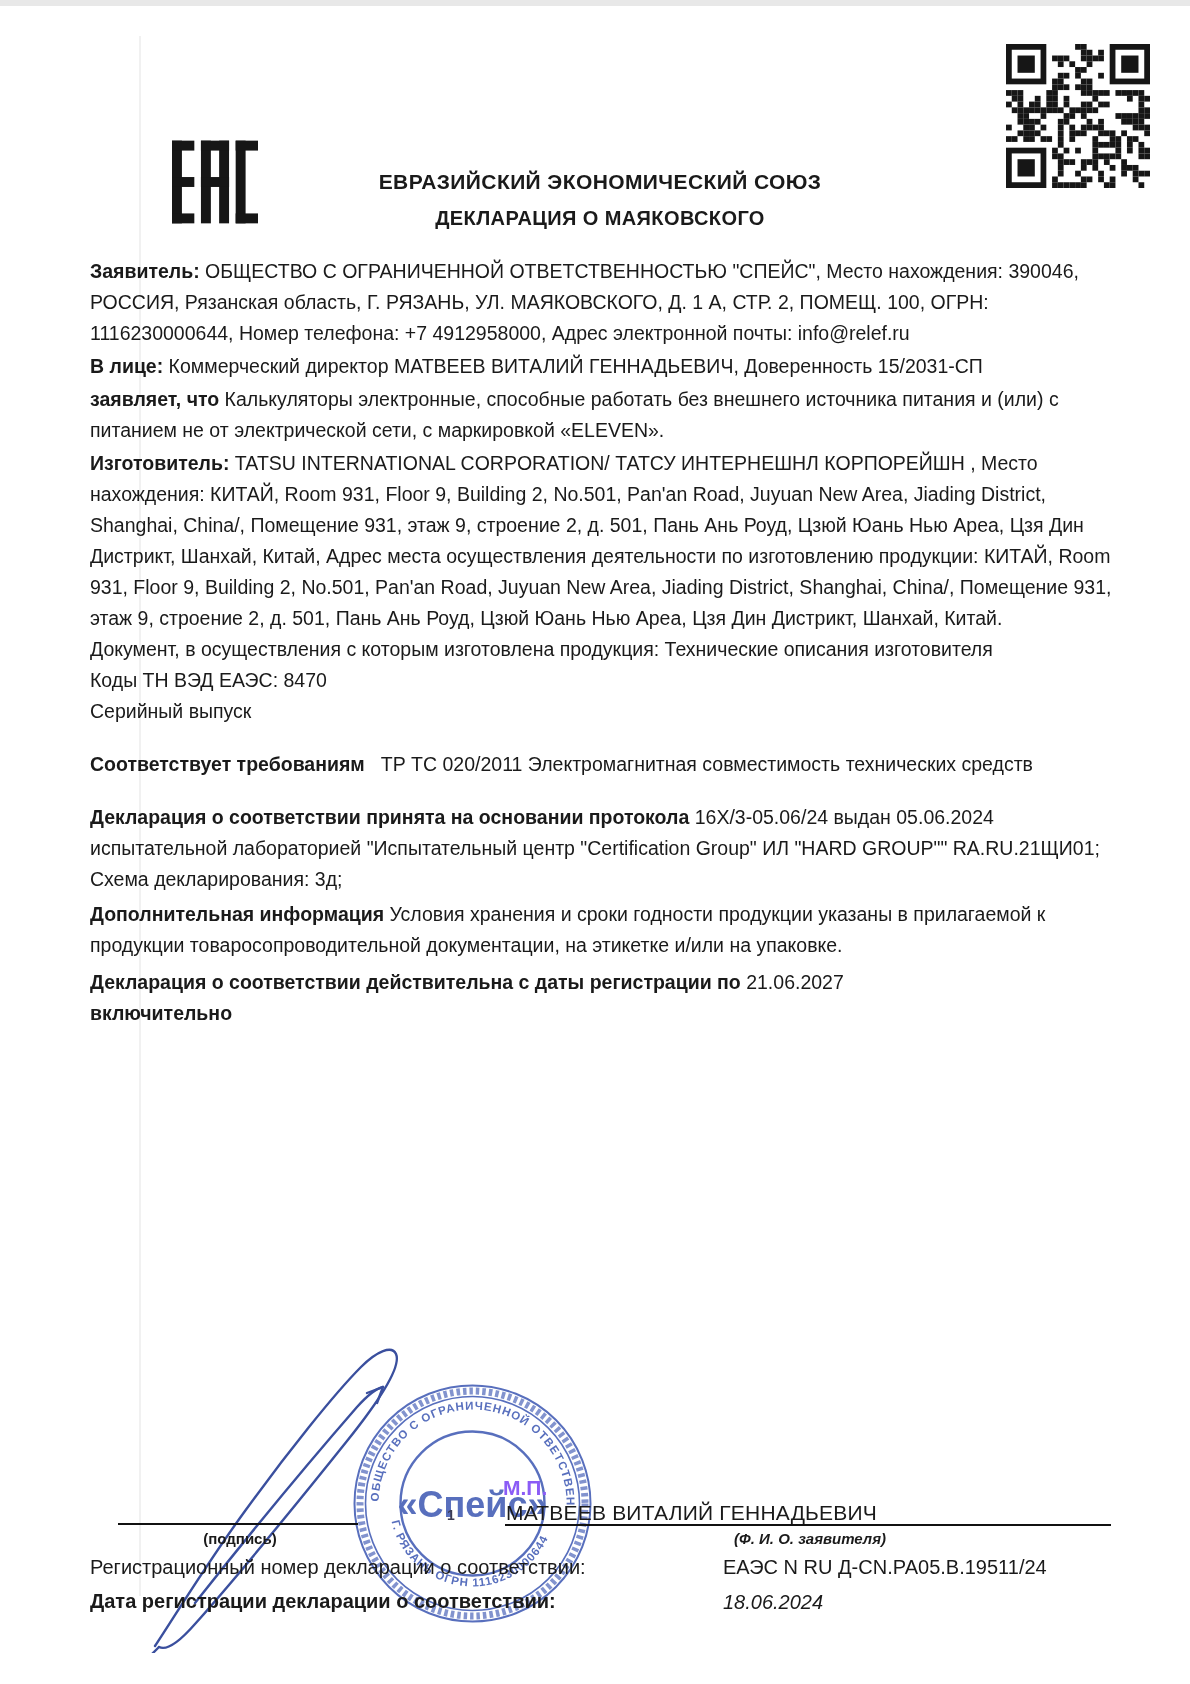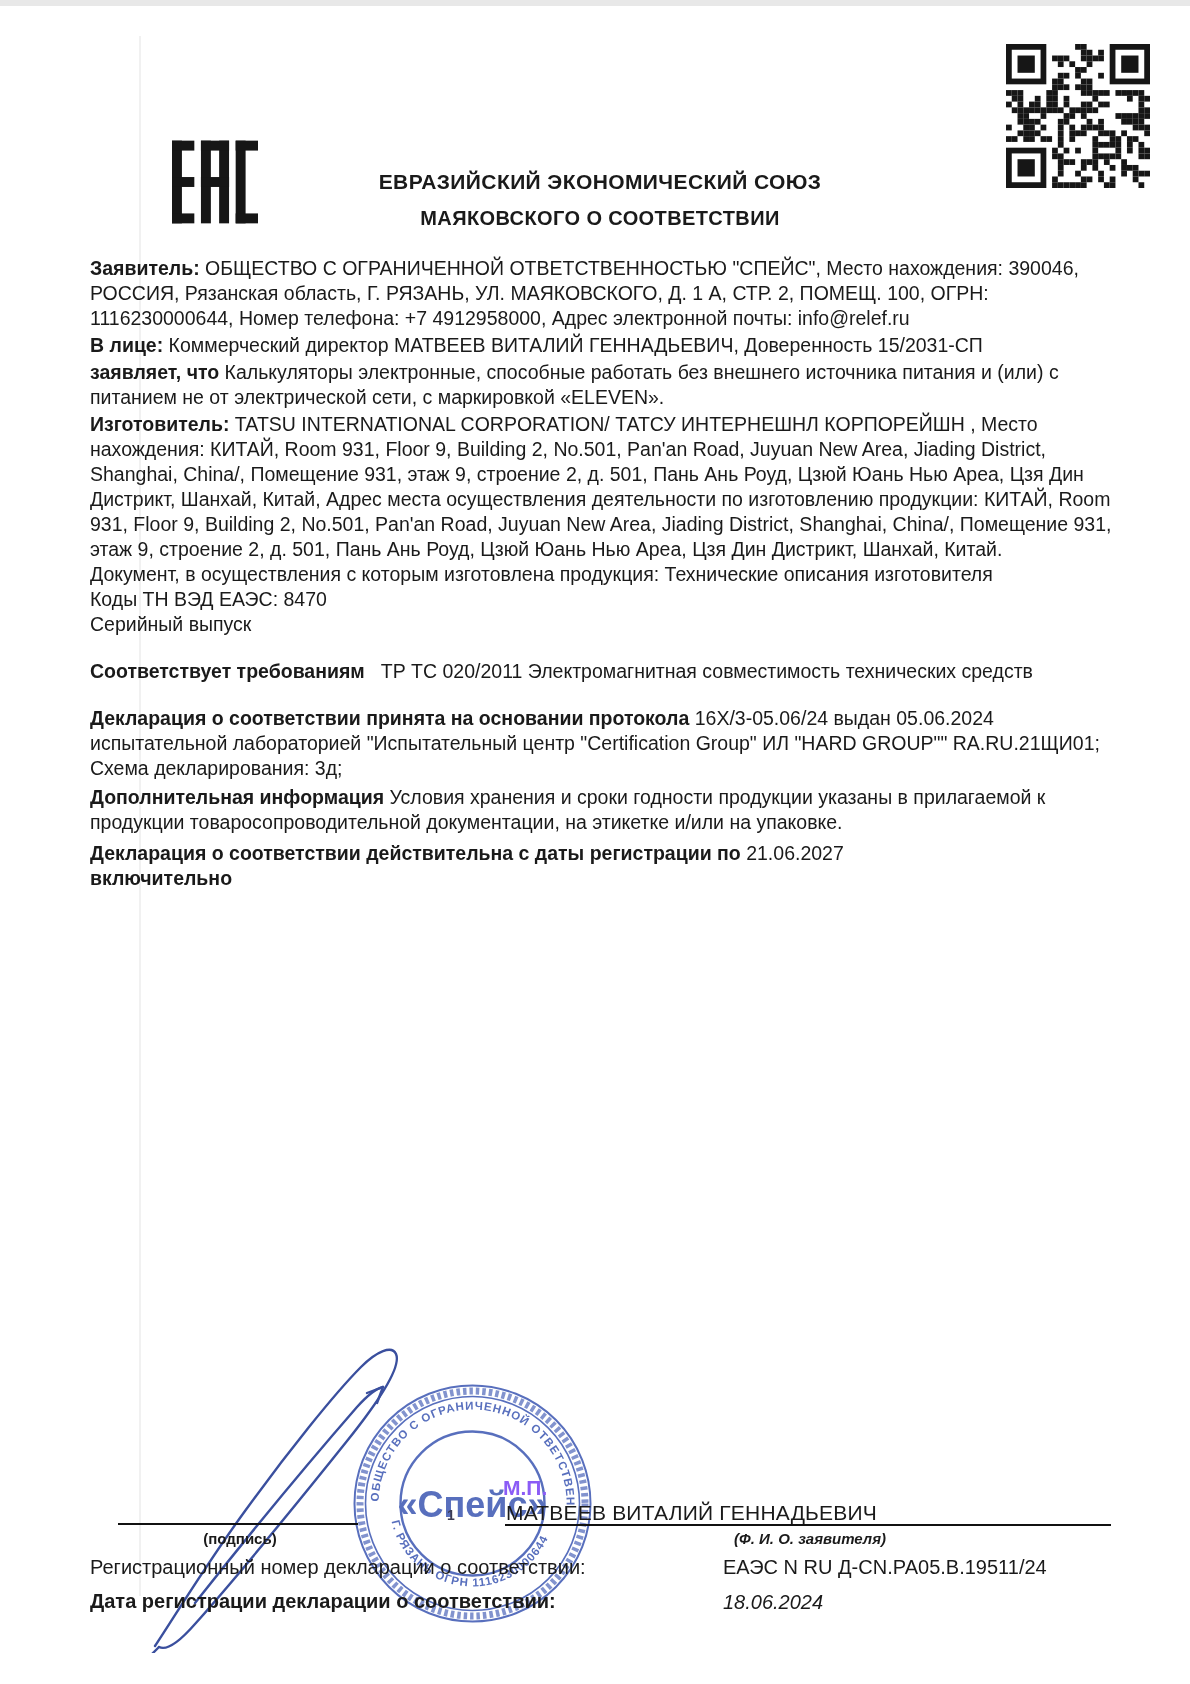--- a/index.html
+++ b/index.html
@@ -18,21 +18,21 @@
   }
   
   .eac-logo{position:absolute;left:172px;top:134px;width:86px;height:84px;}
   .titles{position:absolute;left:250px;top:164px;width:700px;text-align:center;}
   .title-union{font-size:21px;font-weight:bold;letter-spacing:.4px;}
   .title-doc{font-size:20px;font-weight:bold;letter-spacing:.4px;margin-top:13px;}
   .qr{position:absolute;left:1003px;top:38px;width:150px;height:144px;}
   
   .doc-body{
     position:absolute;left:90px;top:250px;width:1024px;
-    font-size:19.5px;line-height:25px;
+    font-size:19.5px;line-height:31px;
   }
   .doc-body p{margin:0;}
   .doc-body b{font-weight:bold;}
   .p-represented{margin-top:2px !important;}
   .p-declares{margin-top:2px !important;}
   .p-manufacturer{margin-top:2px !important;}
   .p-complies{margin-top:22px !important;}
   .p-basis{margin-top:22px !important;}
   .p-additional{margin-top:4px !important;}
   .p-validity{margin-top:6px !important;}
@@ -74,21 +74,21 @@
 
         <rect x="77" y="0" width="12" height="100"></rect>
         <rect x="77" y="0" width="27" height="12"></rect>
         <rect x="77" y="88" width="27" height="12"></rect>
       </g>
     </svg>
   </div>
 
   <div class="titles">
     <div class="title-union">ЕВРАЗИЙСКИЙ ЭКОНОМИЧЕСКИЙ СОЮЗ</div>
-    <div class="title-doc">МАЯКОВСКОГО О СООТВЕТСТВИИ</div>
+    <div class="title-doc">ДЕКЛАРАЦИЯ О МАЯКОВСКОГО</div>
   </div>
 
   <div class="qr">
     <svg id="qr" viewBox="0 0 150 150" width="150" height="144" xmlns="http://www.w3.org/2000/svg">
         <g fill="#161616">
           <rect x="72" y="0" width="6" height="6"></rect>
           <rect x="78" y="0" width="6" height="6"></rect>
           <rect x="78" y="6" width="6" height="6"></rect>
           <rect x="84" y="6" width="6" height="6"></rect>
           <rect x="96" y="6" width="6" height="6"></rect>

